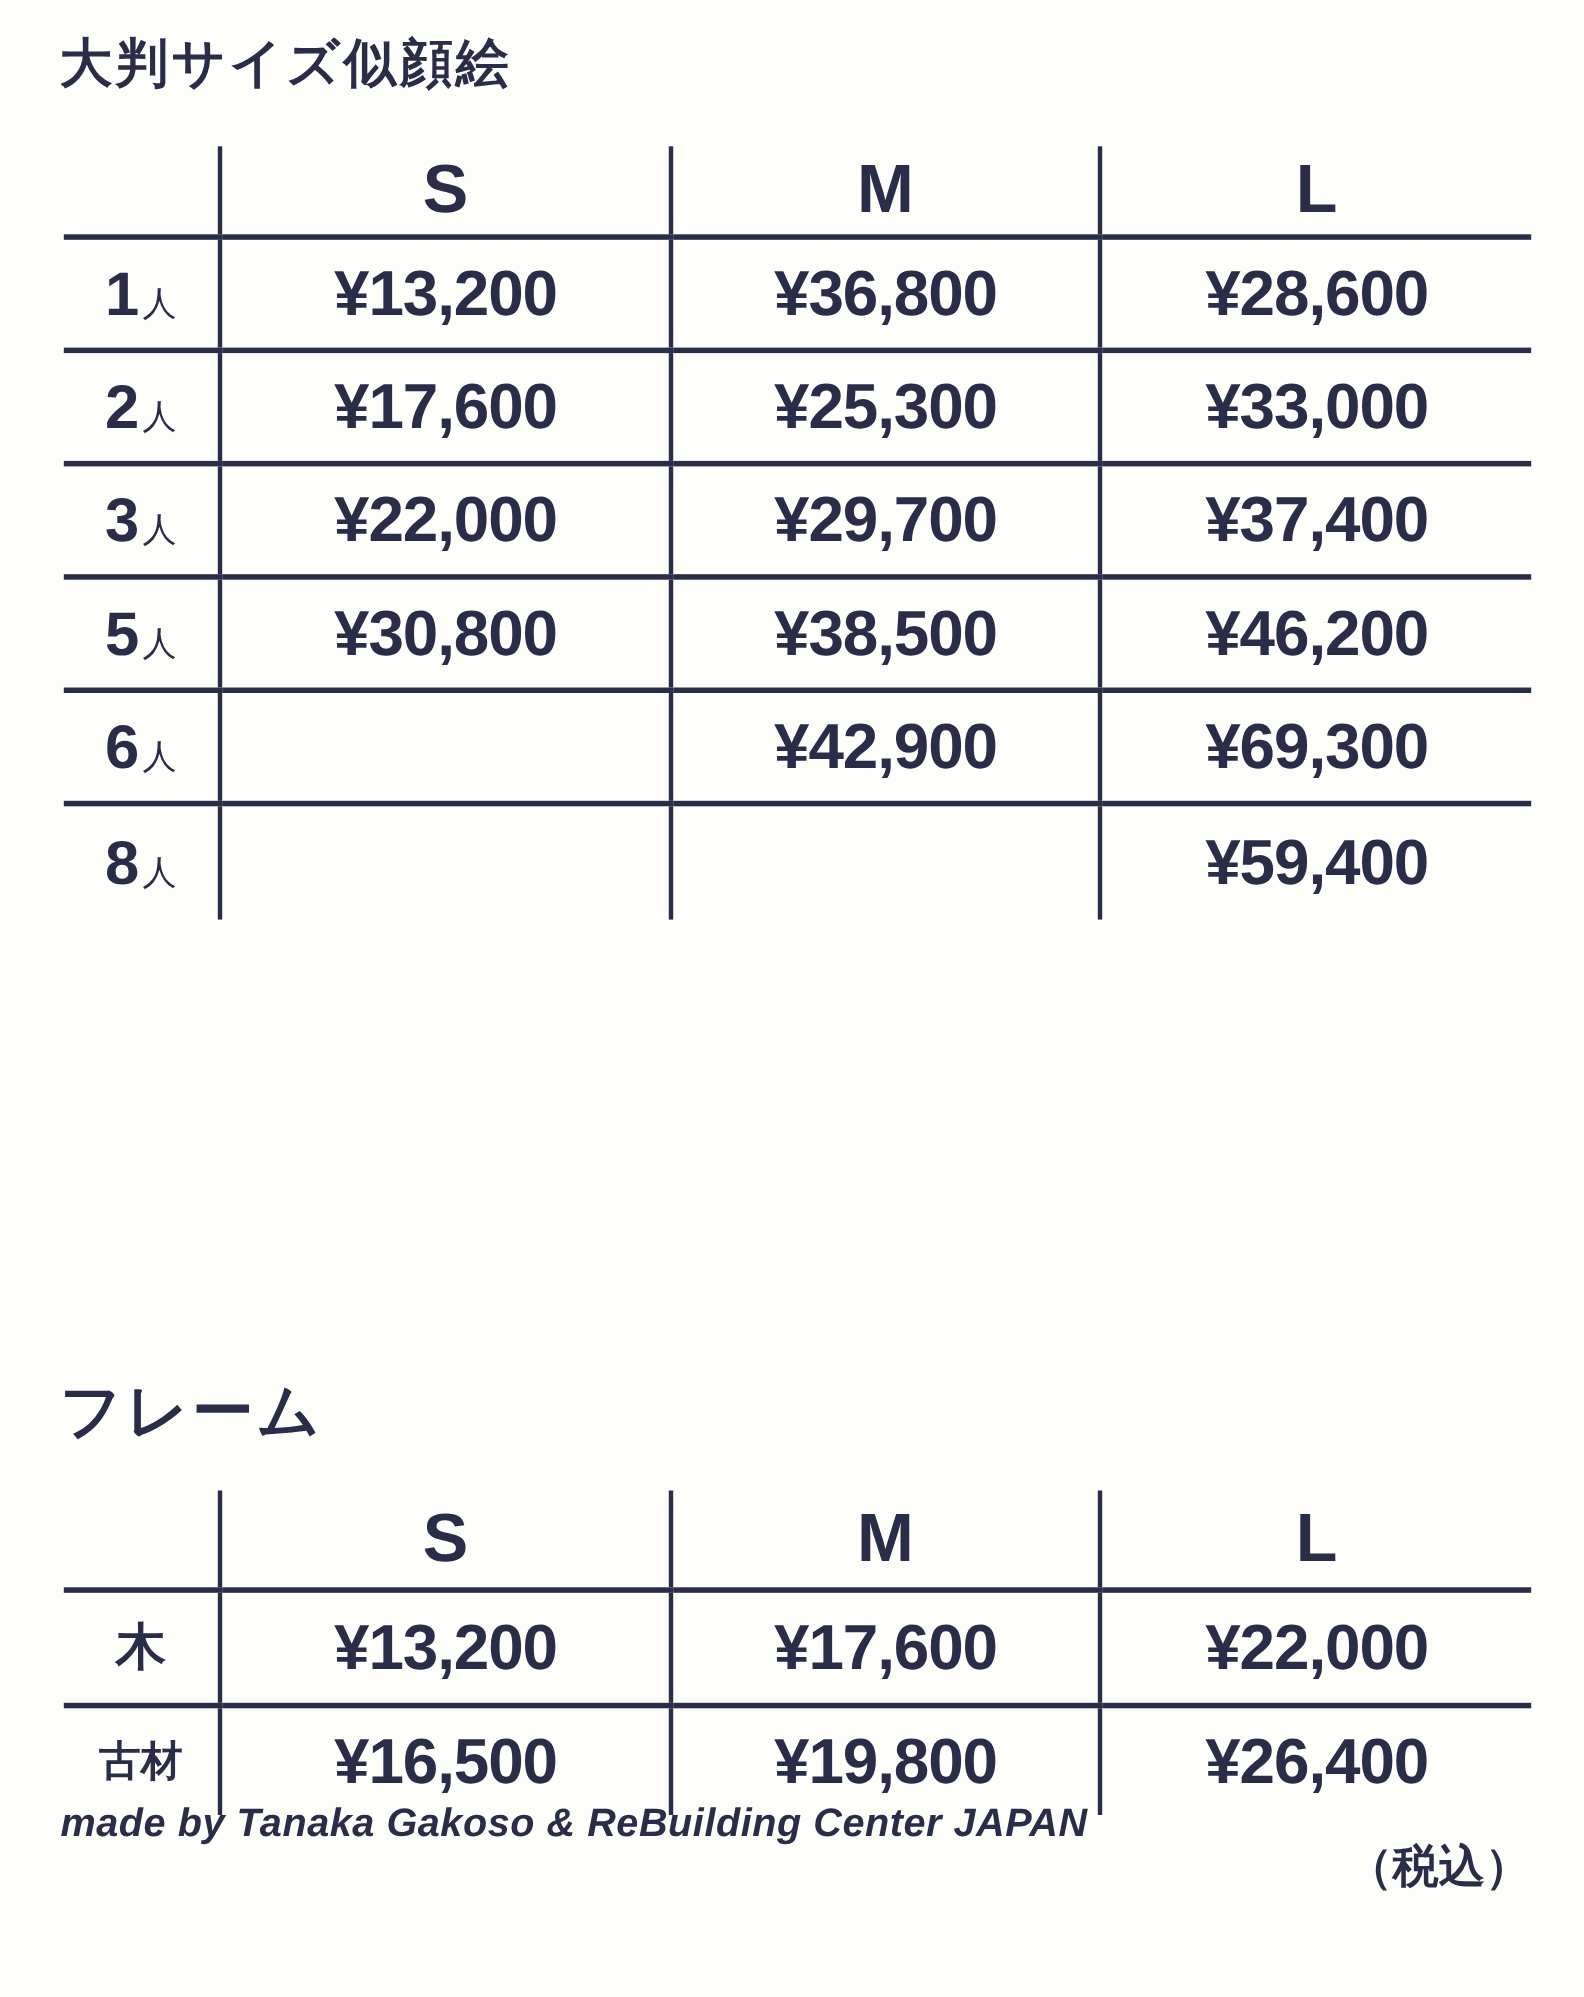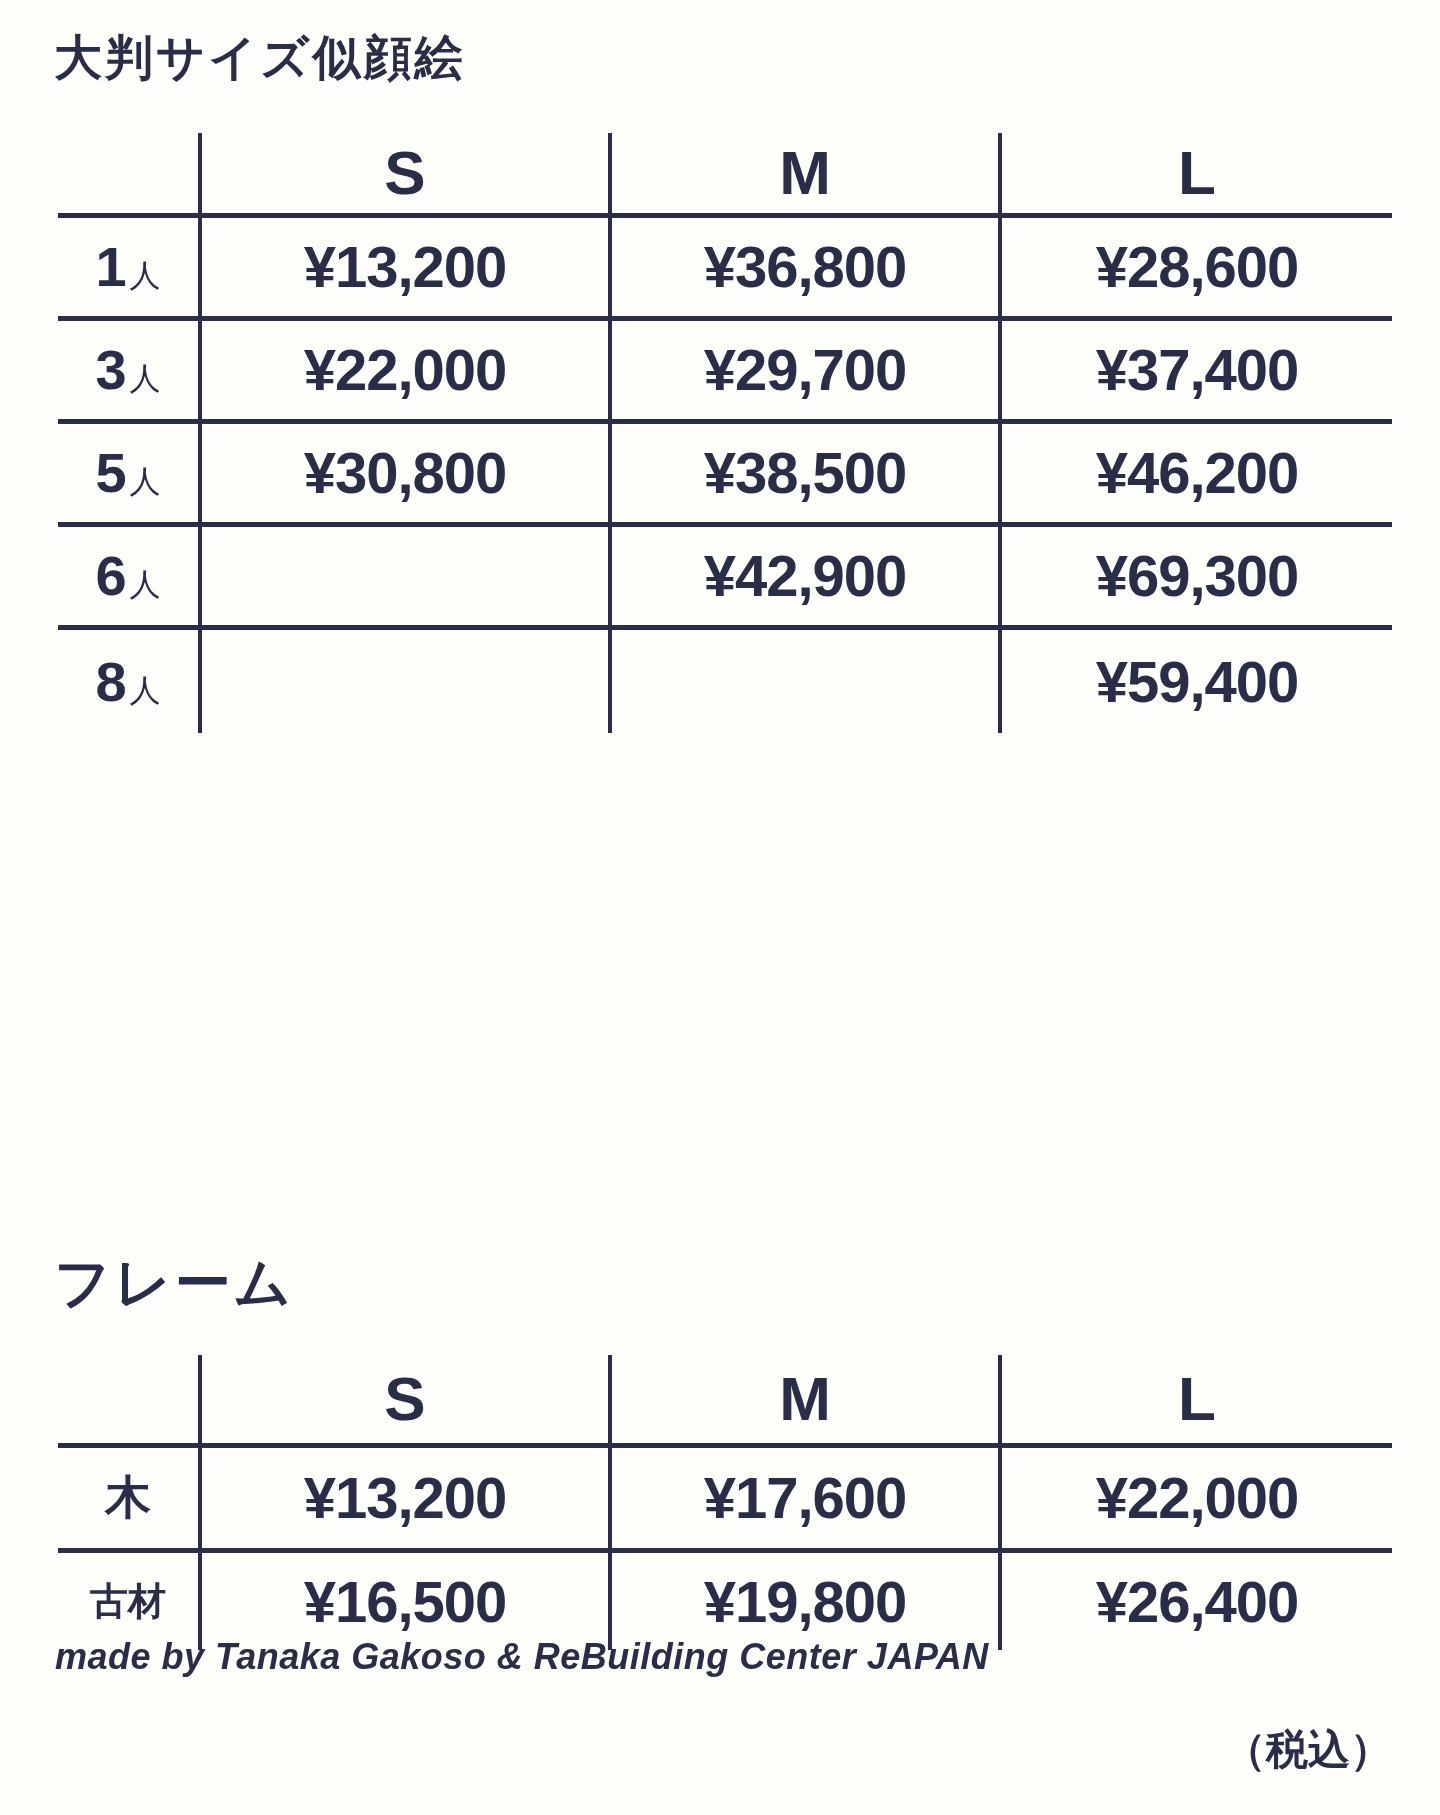--- a/index.html
+++ b/index.html
@@ -109,21 +109,21 @@
   .credit {
     position: absolute;
     left: 55px; top: 1636px;
     font-size: 36px;
     font-weight: 700;
     font-style: italic;
     letter-spacing: 0.5px;
   }
   .tax-note {
     position: absolute;
-    right: 48px; top: 1722px;
+    right: 48px; top: 1669px;
     font-size: 42px;
     font-weight: 700;
   }
 </style>
 </head>
 <body>
 
 <h1 class="title">大判サイズ似顔絵</h1>
 
 <table class="price-table" id="portrait-table">
@@ -140,20 +140,26 @@
       <td class="col-head">M</td>
       <td class="col-head">L</td>
     </tr>
     <tr class="h-data rule">
       <td><span class="count">1</span><span class="unit">人</span></td>
       <td class="price">¥13,200</td>
       <td class="price">¥36,800</td>
       <td class="price">¥28,600</td>
     </tr>
     <tr class="h-data rule">
+      <td><span class="count">2</span><span class="unit">人</span></td>
+      <td class="price">¥17,600</td>
+      <td class="price">¥25,300</td>
+      <td class="price">¥33,000</td>
+    </tr>
+    <tr class="h-data rule">
       <td><span class="count">3</span><span class="unit">人</span></td>
       <td class="price">¥22,000</td>
       <td class="price">¥29,700</td>
       <td class="price">¥37,400</td>
     </tr>
     <tr class="h-data rule">
       <td><span class="count">5</span><span class="unit">人</span></td>
       <td class="price">¥30,800</td>
       <td class="price">¥38,500</td>
       <td class="price">¥46,200</td>

